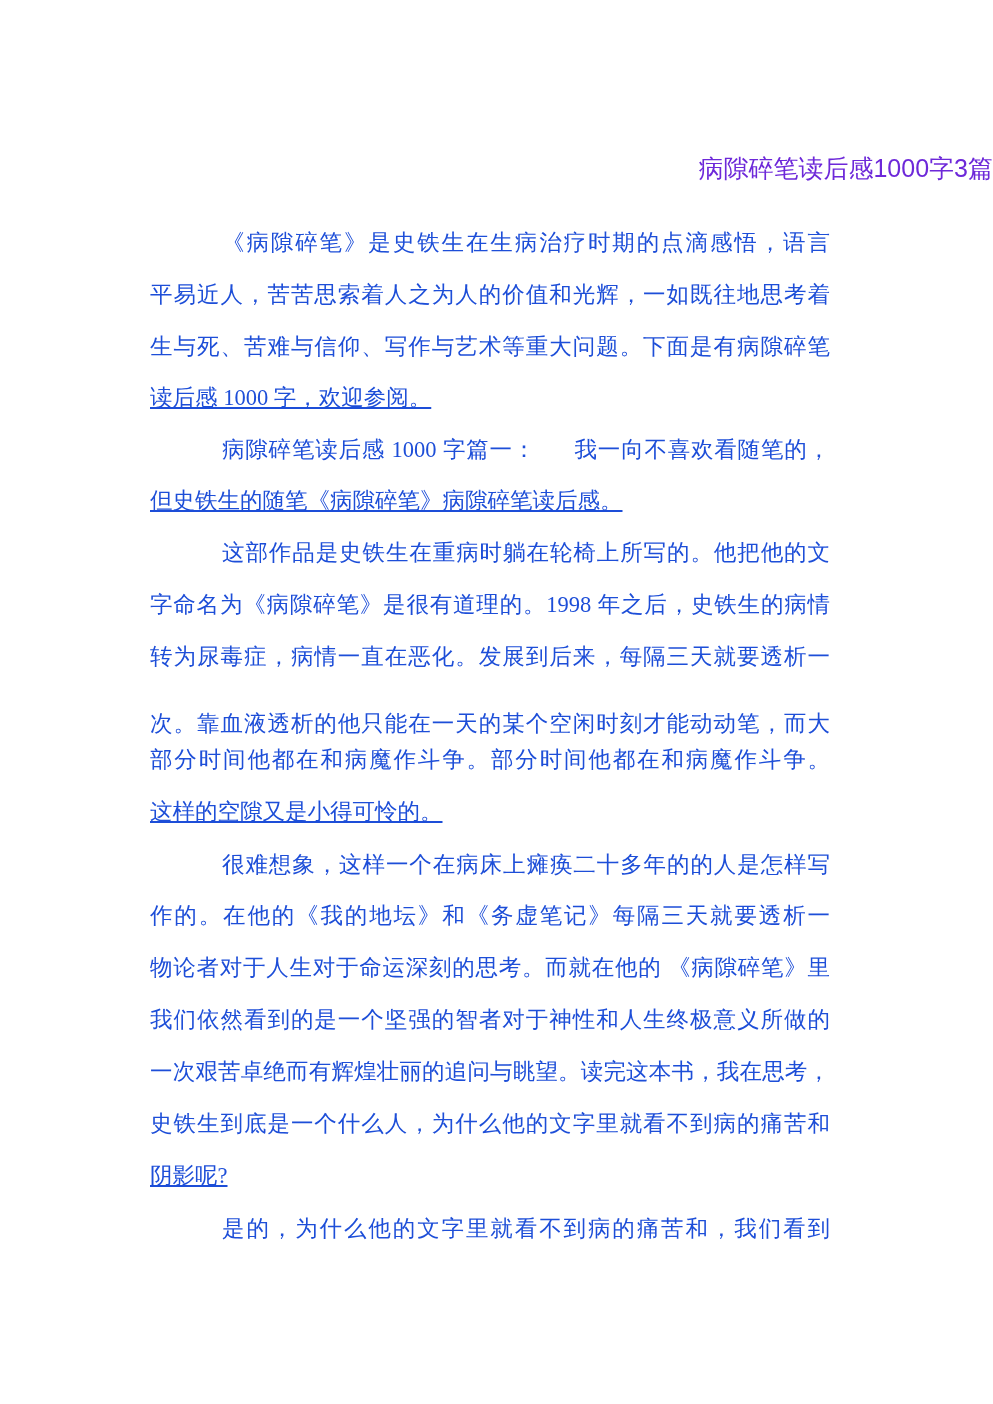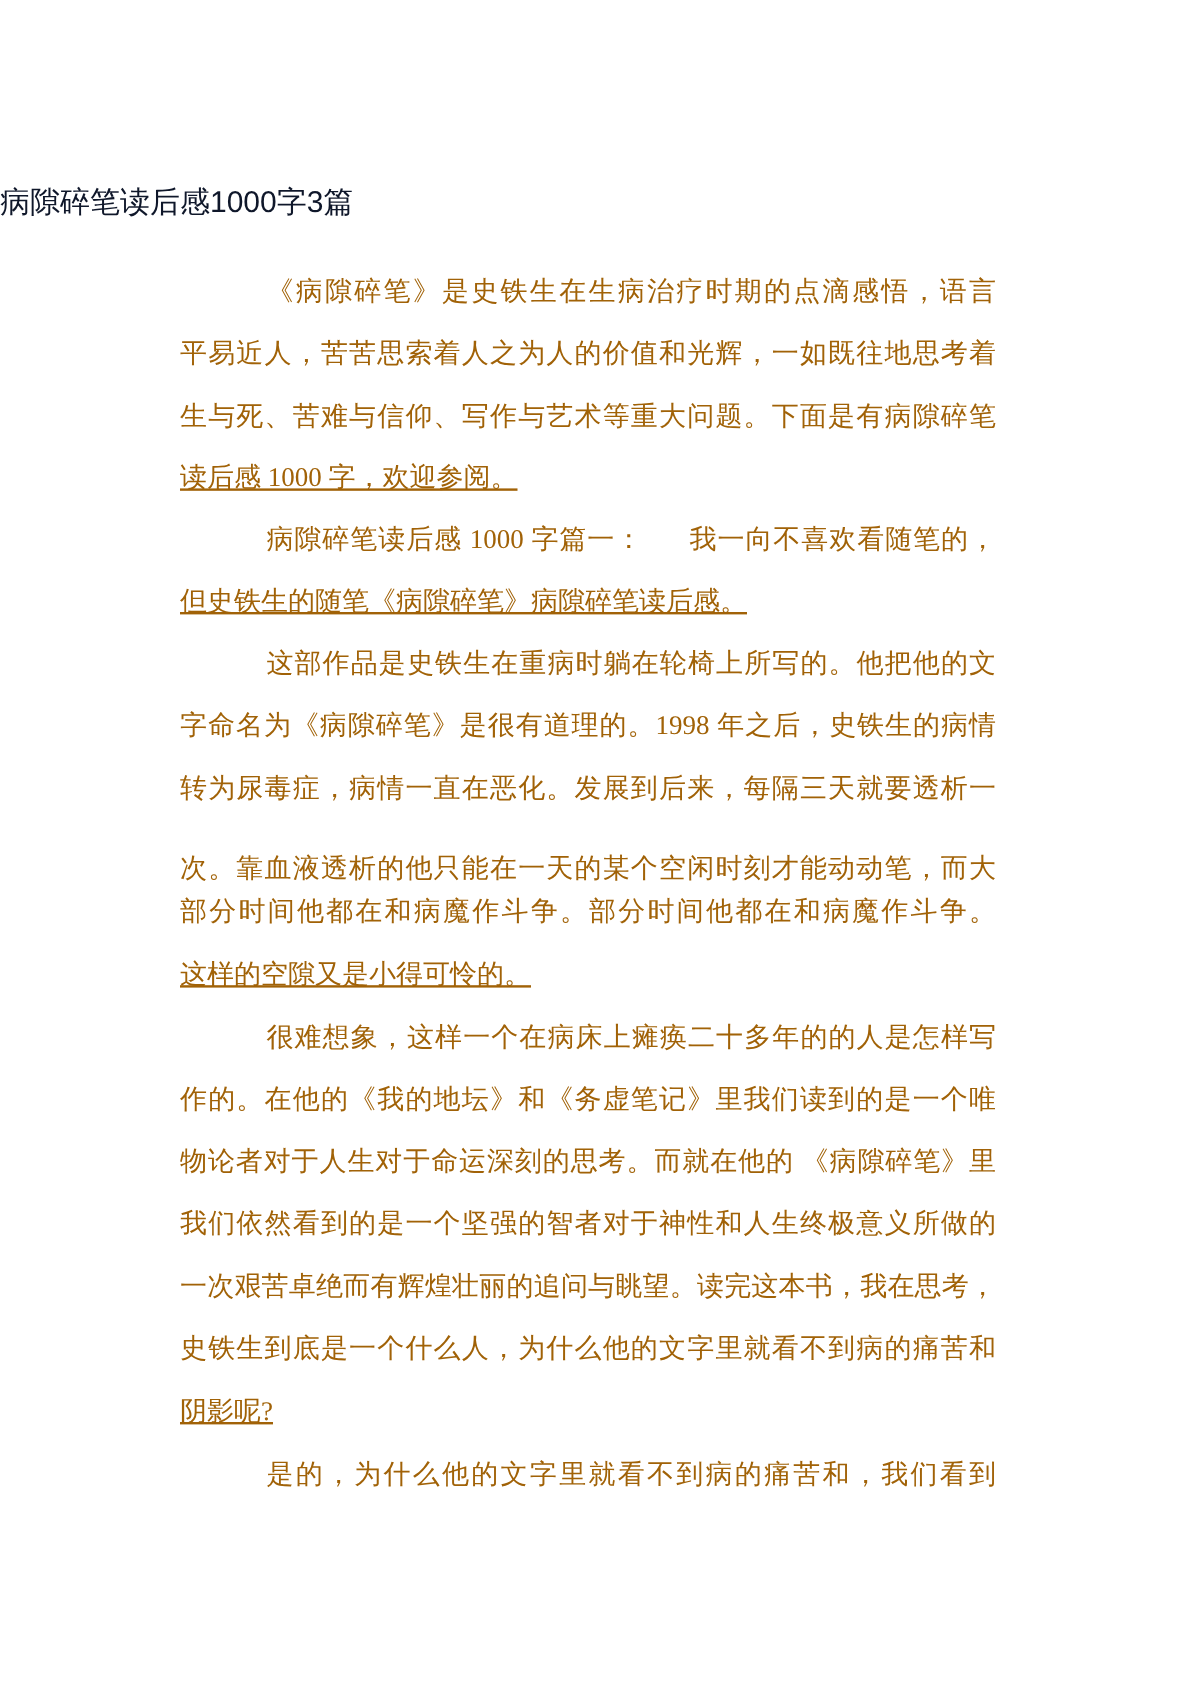--- a/index.html
+++ b/index.html
@@ -1,25 +1,25 @@
 <!DOCTYPE html>
 <html><head>
 <meta charset="utf-8">
 <style>
   html, body { margin: 0; padding: 0; background: #ffffff; }
   body { width: 993px; height: 1404px; position: relative; overflow: hidden; }
   .page { position: absolute; left: 0; top: 0; width: 993px; height: 1404px; background: #fff; }
   .title {
-    position: absolute; left: 0; width: 993px; top: 152px; text-align: left;
-    font-family: "Liberation Sans", "DejaVu Sans", sans-serif; font-size: 25px; color: #0f172a;
+    position: absolute; left: 0; width: 993px; top: 152px; text-align: right;
+    font-family: "Liberation Sans", "DejaVu Sans", sans-serif; font-size: 25px; color: #6d28d9;
     letter-spacing: 0px;
   }
   .line {
     position: absolute; left: 150px; width: 680px; height: 30px;
-    font-family: "Liberation Serif", "DejaVu Serif", serif; font-size: 22.5px; color: #a16207;
+    font-family: "Liberation Serif", "DejaVu Serif", serif; font-size: 22.5px; color: #1d4ed8;
     white-space: nowrap; text-align: justify; text-align-last: justify; line-height: 30px;
   }
   .line.last { text-align-last: left; text-decoration: underline; }
   .line.indent { left: 222px; width: 608px; }
 </style>
 </head>
 <body>
 
 <div class="page">
   <div class="title">病隙碎笔读后感1000字3篇</div>
@@ -33,21 +33,21 @@
   <div class="line last" style="top:486px">但史铁生的随笔《病隙碎笔》病隙碎笔读后感。</div>
 
   <div class="line indent" style="top:538px">这部作品是史铁生在重病时躺在轮椅上所写的。他把他的文</div>
   <div class="line" style="top:590px">字命名为《病隙碎笔》是很有道理的。1998 年之后，史铁生的病情</div>
   <div class="line" style="top:642px">转为尿毒症，病情一直在恶化。发展到后来，每隔三天就要透析一</div>
   <div class="line" style="top:709px">次。靠血液透析的他只能在一天的某个空闲时刻才能动动笔，而大</div>
   <div class="line" style="top:745px">部分时间他都在和病魔作斗争。部分时间他都在和病魔作斗争。</div>
   <div class="line last" style="top:797px">这样的空隙又是小得可怜的。</div>
 
   <div class="line indent" style="top:850px">很难想象，这样一个在病床上瘫痪二十多年的的人是怎样写</div>
-  <div class="line" style="top:901px">作的。在他的《我的地坛》和《务虚笔记》里我们读到的是一个唯</div>
+  <div class="line" style="top:901px">作的。在他的《我的地坛》和《务虚笔记》每隔三天就要透析一</div>
   <div class="line" style="top:953px">物论者对于人生对于命运深刻的思考。而就在他的 《病隙碎笔》里</div>
   <div class="line" style="top:1005px">我们依然看到的是一个坚强的智者对于神性和人生终极意义所做的</div>
   <div class="line" style="top:1057px">一次艰苦卓绝而有辉煌壮丽的追问与眺望。读完这本书，我在思考，</div>
   <div class="line" style="top:1109px">史铁生到底是一个什么人，为什么他的文字里就看不到病的痛苦和</div>
   <div class="line last" style="top:1161px">阴影呢?</div>
 
   <div class="line indent" style="top:1214px">是的，为什么他的文字里就看不到病的痛苦和，我们看到</div>
 </div>
 
 </body></html>

